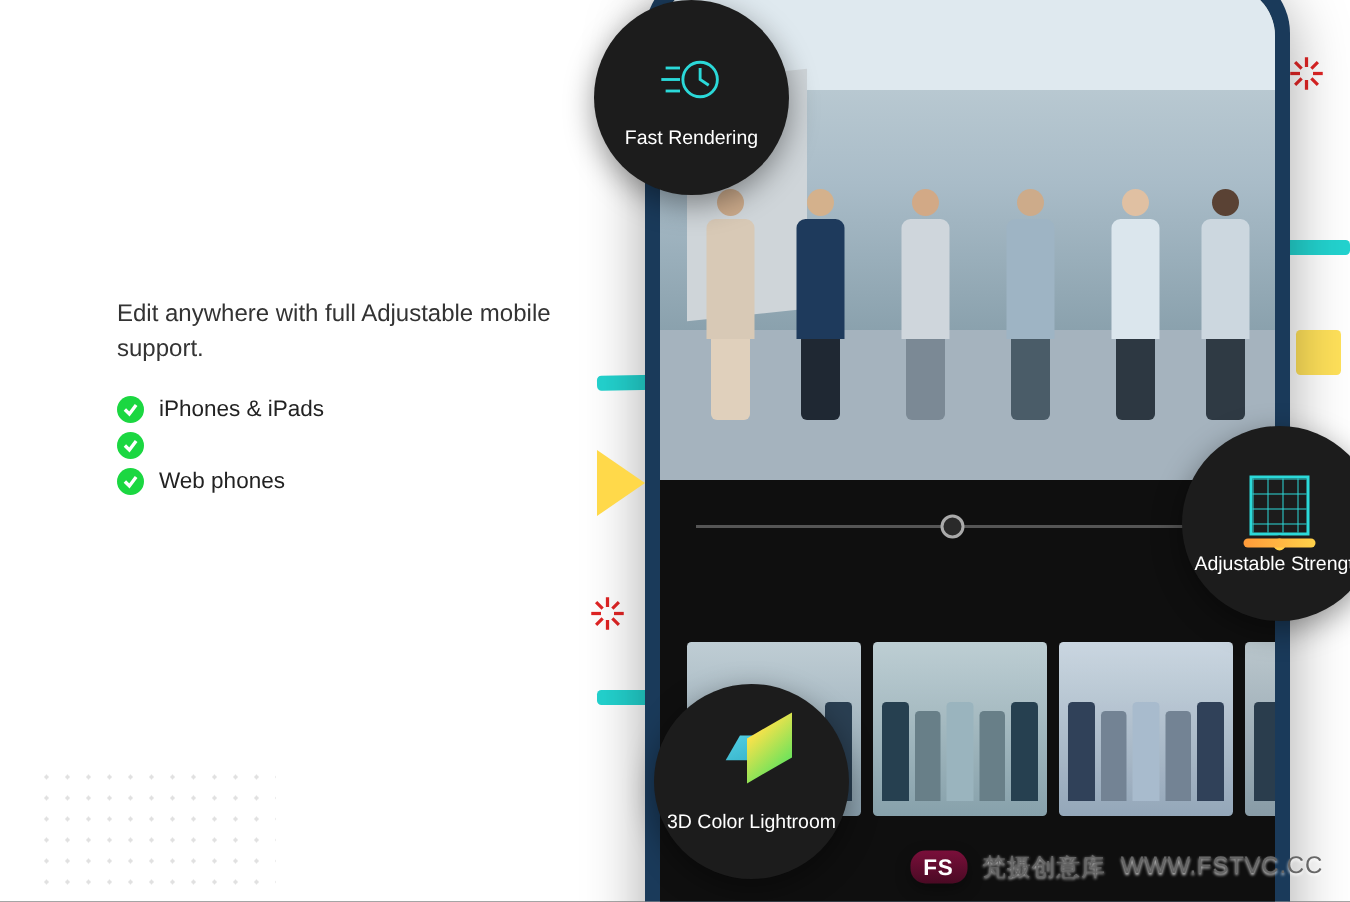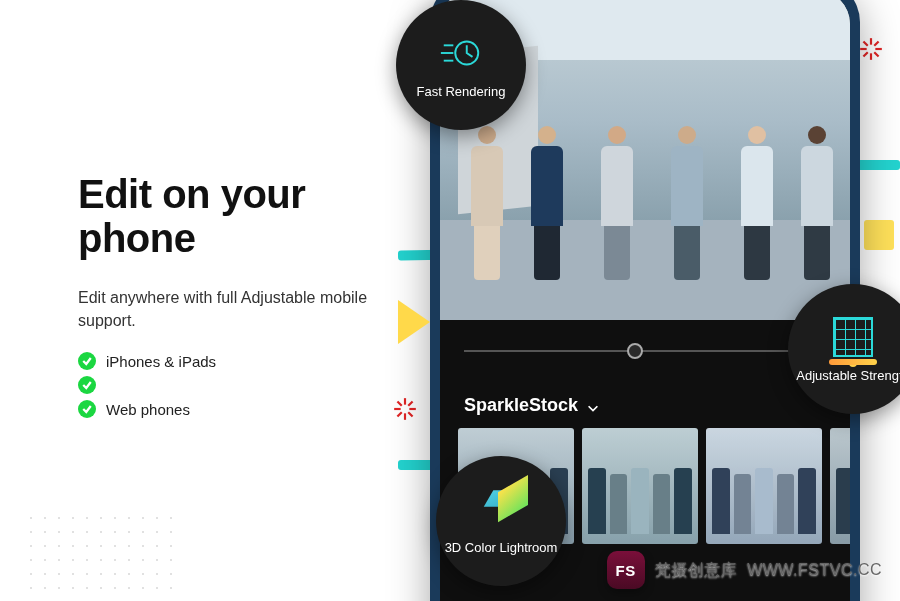--- a/index.html
+++ b/index.html
@@ -19,21 +19,21 @@
   }
   .headline {
     font-size: 40px; font-weight: 800; line-height: 1.1; color: #111;
     letter-spacing: -0.5px;
   }
   .sub {
     margin-top: 26px; font-size: 16px; color: #333; line-height: 1.45;
   }
   .features { margin-top: 20px; }
   .feature {
-    display: flex; align-items: center; gap: 10px; margin-top: 6px;
+    display: flex; align-items: flex-start; gap: 10px; margin-top: 6px;
     font-size: 15px; color: #222;
   }
   .check {
     width: 18px; height: 18px; border-radius: 50%;
     background: #1bd741; display: flex; align-items: center; justify-content: center;
     flex-shrink: 0;
   }
   .check svg { width: 12px; height: 12px; stroke: #fff; stroke-width: 3; fill: none; }
 
   
@@ -172,21 +172,21 @@
   .burst svg{ stroke:#e02424; stroke-width:2; }
   .burst.b1{ right:16px; top:36px; }
   .burst.b2{ left:392px; top:396px; }
 
   
   .watermark {
     position:absolute; right:18px; bottom:12px;
     display:flex; align-items:center; gap:10px; z-index:20;
   }
   .wm-badge{
-    width:38px; height:38px; border-radius:10px;
+    width:38px; height:22px; border-radius:10px;
     background:linear-gradient(180deg,#7a0f3a,#4a0a24);
     color:#fff; font-weight:800; font-size:14px;
     display:flex; flex-direction:column; align-items:center; justify-content:center;
     line-height:1; box-shadow:0 4px 10px rgba(0,0,0,0.35);
     letter-spacing:0.5px;
   }
   .wm-text{
     font-size:16px; color:#666; letter-spacing:0.5px;
     text-shadow:0 1px 2px rgba(255,255,255,0.9);
   }
@@ -228,21 +228,20 @@
           <line x1="16" y1="12" x2="22" y2="12"></line>
           <line x1="5" y1="5" x2="9" y2="9"></line>
           <line x1="15" y1="15" x2="19" y2="19"></line>
           <line x1="19" y1="5" x2="15" y2="9"></line>
           <line x1="9" y1="15" x2="5" y2="19"></line>
         </g>
       </svg>
   </div>
 
   <div class="left">
-    <h1 class="headline">Edit on your phone</h1>
     <p class="sub">Edit anywhere with full Adjustable mobile support.</p>
     <div class="features">
       <div class="feature">
         <span class="check">
             <svg viewBox="0 0 16 16">
               <polyline points="3,8 7,12 13,4"></polyline>
             </svg>
           </span>
         <span>iPhones &amp; iPads</span>
       </div>
@@ -303,28 +302,20 @@
             </div>
         </div>
       </div>
 
       <div class="slider-bar">
         <div class="slider-track">
             <div class="slider-thumb"></div>
           </div>
       </div>
 
-      <div class="preset-header">
-        <span>SparkleStock</span>
-        <span class="chevron">
-          <svg viewBox="0 0 16 16">
-              <polyline points="3,6 8,11 13,6"></polyline>
-            </svg>
-        </span>
-      </div>
 
       <div class="thumbs">
         <div class="thumb a">
             <div class="tpeople">
               <div class="tp"></div>
               <div class="tp"></div>
               <div class="tp"></div>
               <div class="tp"></div>
               <div class="tp"></div>
             </div>

